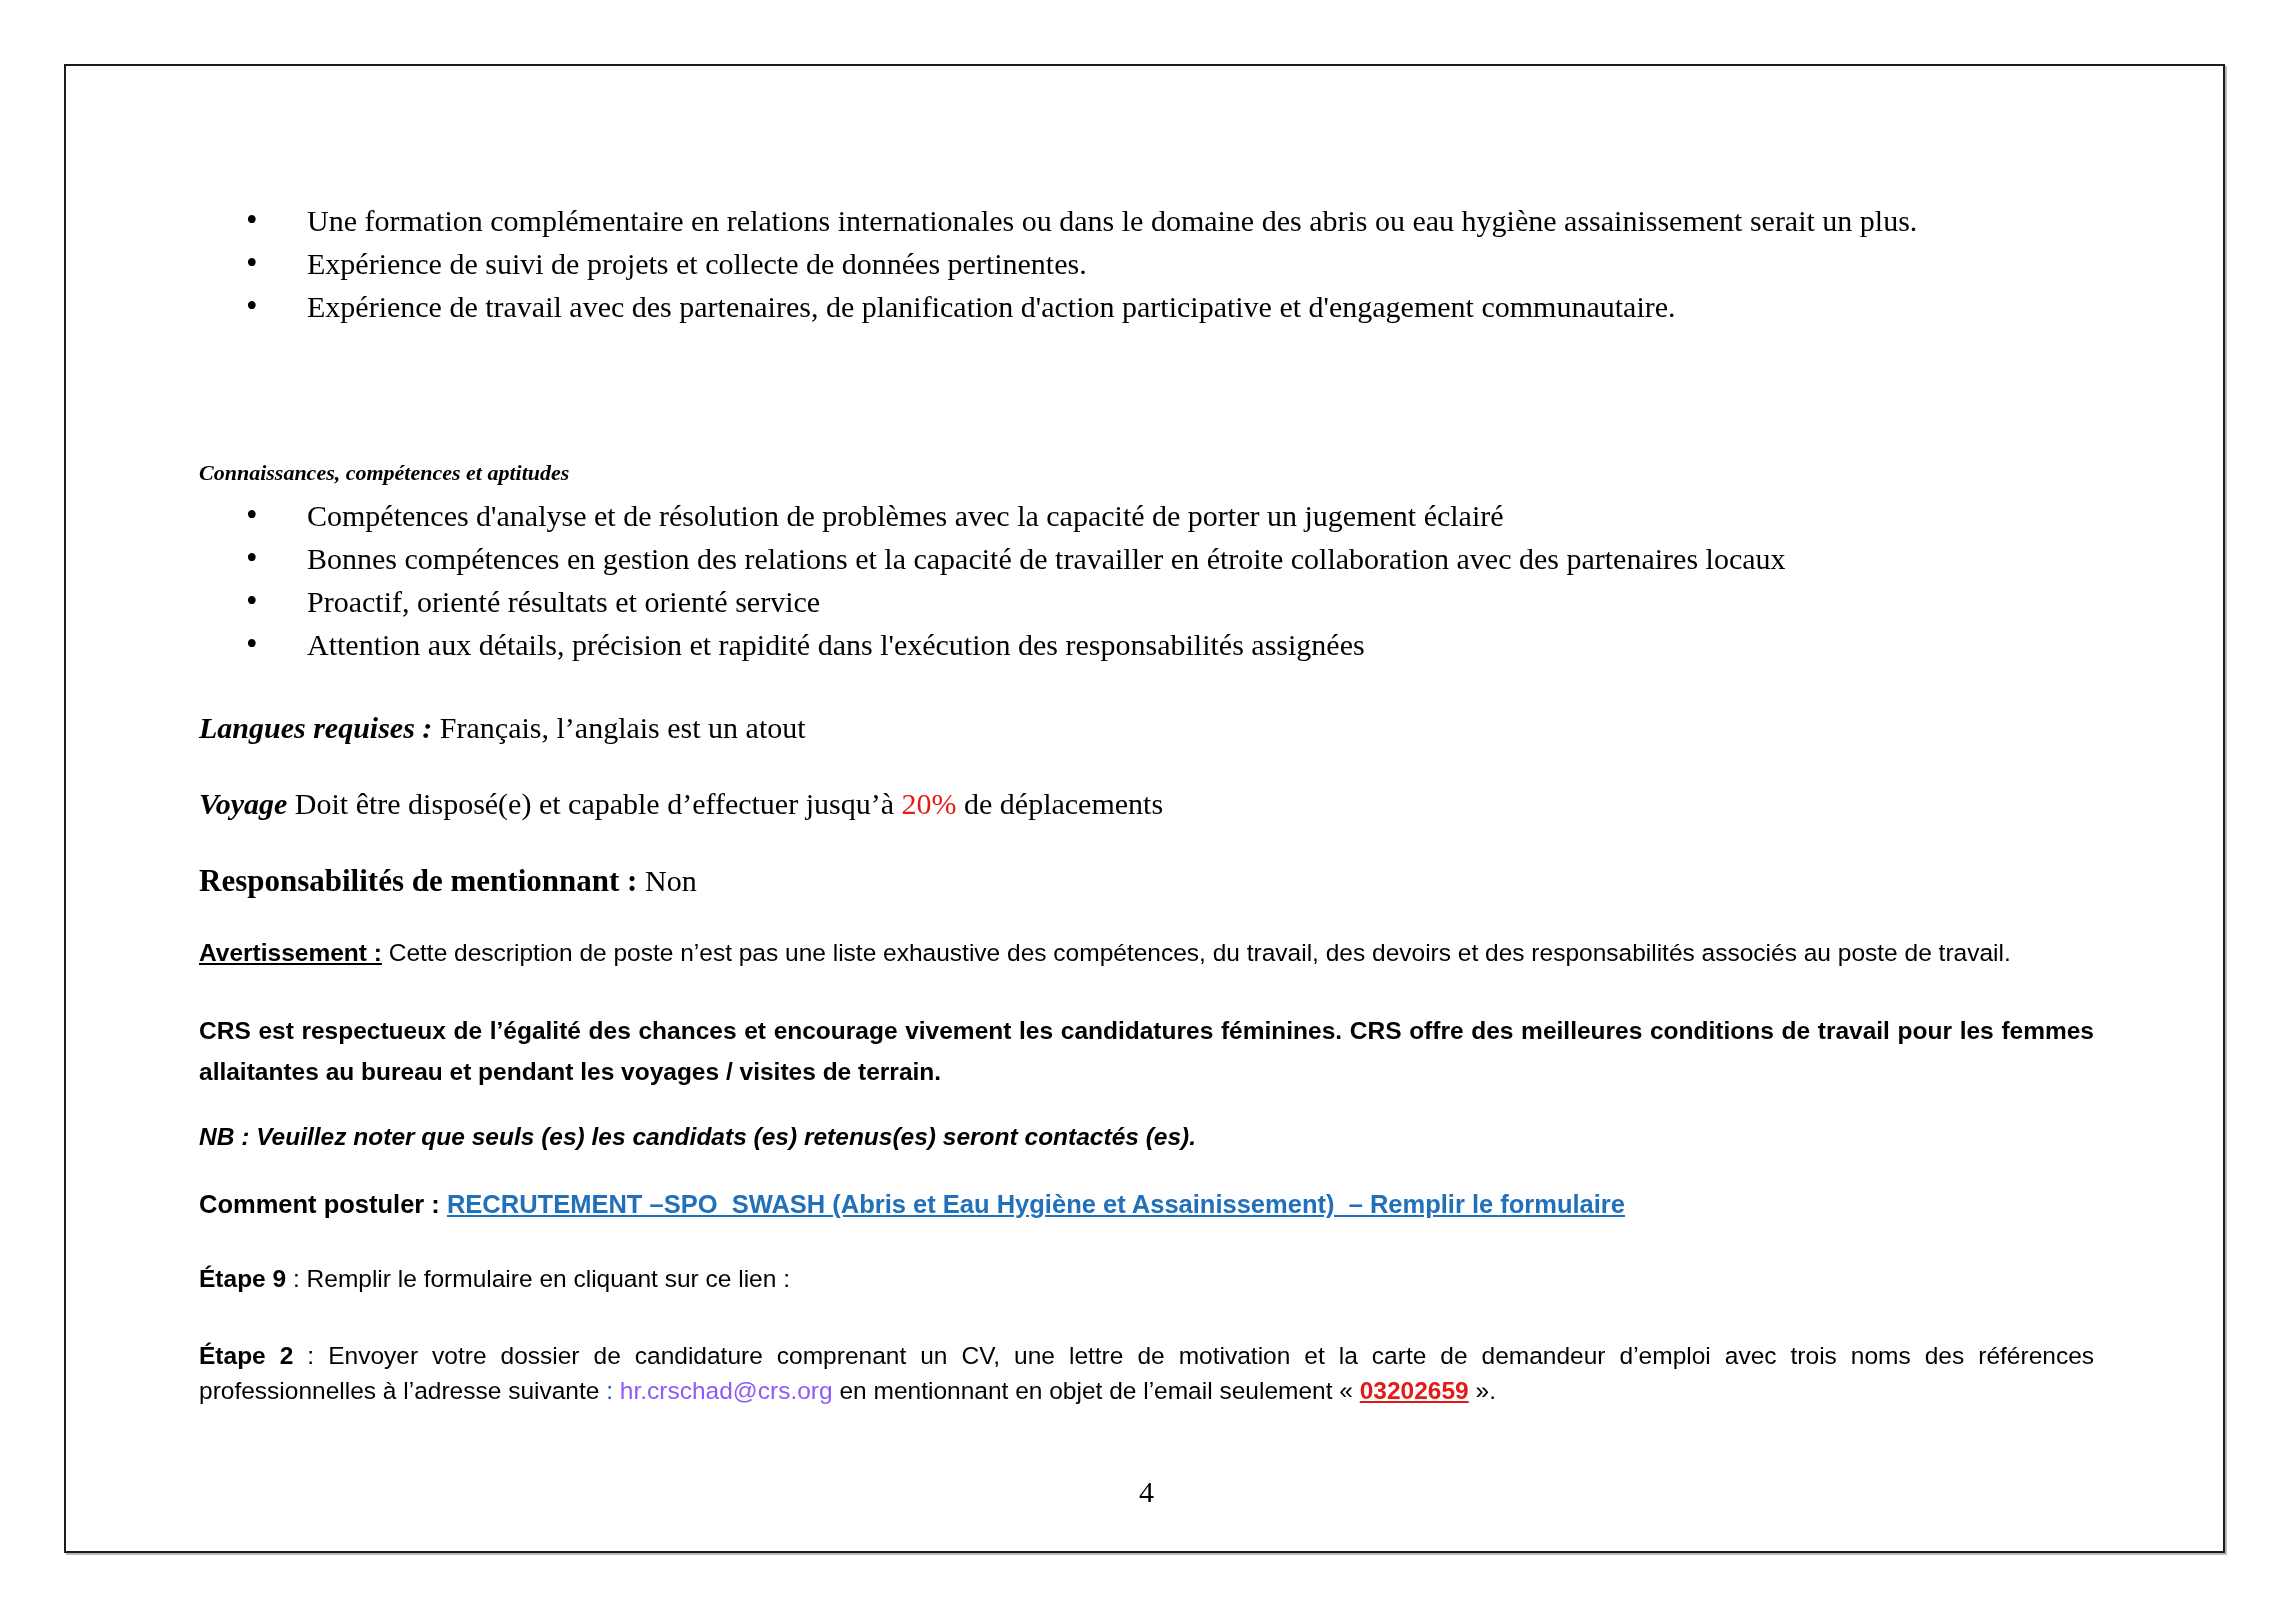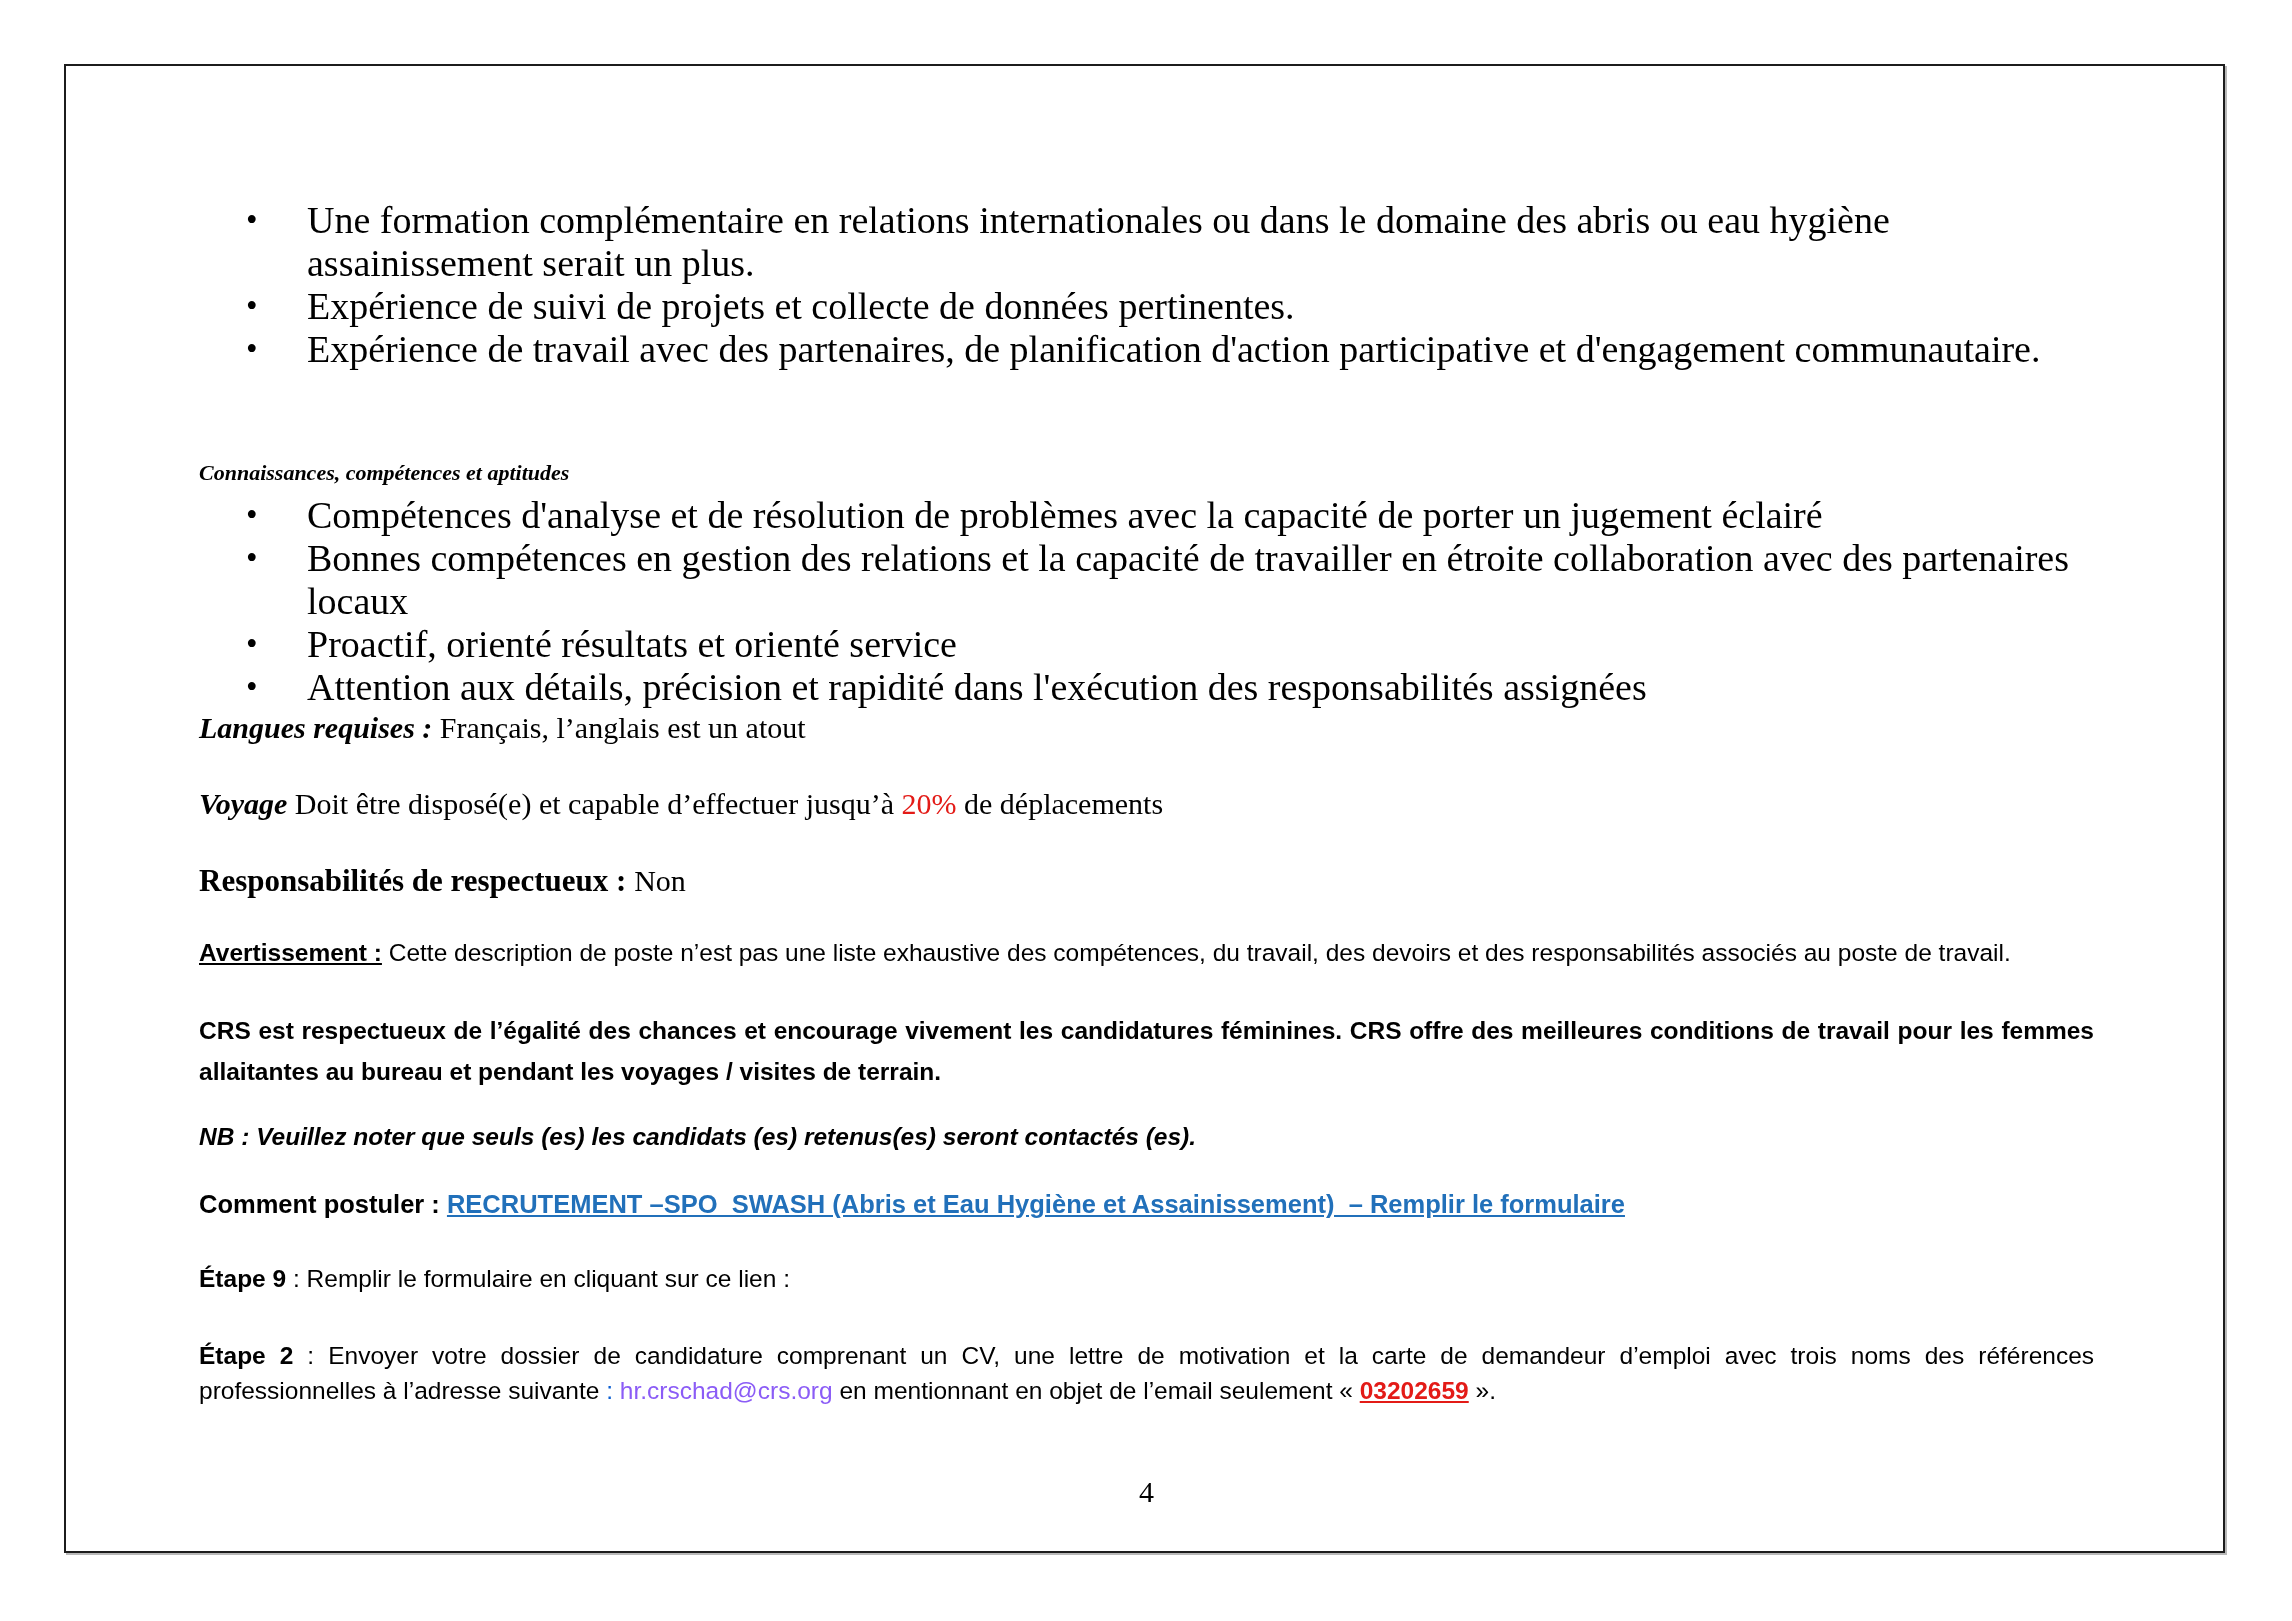--- a/index.html
+++ b/index.html
@@ -25,21 +25,21 @@
     left: 199px;
     width: 1895px;
   }
   
   .serif { font-family: "Liberation Serif", serif; font-size: 30px; line-height: 43px; }
   ul.doc-list { list-style: none; margin: 0; padding: 0; }
   ul.doc-list li {
     position: relative;
     padding-left: 108px;
     line-height: 43px;
-    font-size: 38px;
+    font-size: 30px;
   }
   ul.doc-list li::before {
     content: "\2022";
     position: absolute;
     left: 47px;
     font-size: 33px;
   }
   .heading-bi { font-weight: bold; font-style: italic; font-size: 22px; line-height: 43px; }
   .label-bi  { font-weight: bold; font-style: italic; }
   .label-b   { font-weight: bold; }
@@ -89,21 +89,21 @@
   <li>Compétences d'analyse et de résolution de problèmes avec la capacité de porter un jugement éclairé</li>
   <li>Bonnes compétences en gestion des relations et la capacité de travailler en étroite collaboration avec des partenaires locaux</li>
   <li>Proactif, orienté résultats et orienté service</li>
   <li>Attention aux détails, précision et rapidité dans l'exécution des responsabilités assignées</li>
 </ul>
 
 <div class="blk serif" style="top:706px;"><span class="label-bi">Langues requises : </span><span>Français, l’anglais est un atout</span></div>
 
 <div class="blk serif" style="top:782px;"><span class="label-bi">Voyage</span><span> Doit être disposé(e) et capable d’effectuer jusqu’à </span><span class="red">20%</span><span> de déplacements</span></div>
 
-<div class="blk serif" style="top:859px; font-size:31px;"><span class="label-b">Responsabilités de respectueux : </span><span style="font-size:30px;">Non</span></div>
+<div class="blk serif" style="top:859px; font-size:31px;"><span class="label-b">Responsabilités de mentionnant : </span><span style="font-size:30px;">Non</span></div>
 
 <div class="blk sans just" style="top:937px;"><span class="label-b u">Avertissement :</span><span> Cette description de poste n’est pas une liste exhaustive des compétences, du travail, des devoirs et des responsabilités associés au poste de travail.</span></div>
 
 <div class="blk sans just label-b" style="top:1010px; line-height:41px;">CRS est respectueux de l’égalité des chances et encourage vivement les candidatures féminines. CRS offre des meilleures conditions de travail pour les femmes allaitantes au bureau et pendant les voyages / visites de terrain.</div>
 
 <div class="blk sans label-bi" style="top:1121px;">NB : Veuillez noter que seuls (es) les candidats (es) retenus(es) seront contactés (es).</div>
 
 <div class="blk sans" style="top:1188px; font-size:25.5px;"><span class="label-b">Comment postuler : </span><a class="doclink">RECRUTEMENT –SPO_SWASH (Abris et Eau Hygiène et Assainissement) &nbsp;– Remplir le formulaire</a></div>
 
 <div class="blk sans" style="top:1263px;"><span class="label-b">Étape 9</span><span> : Remplir le formulaire en cliquant sur ce lien :</span></div>

